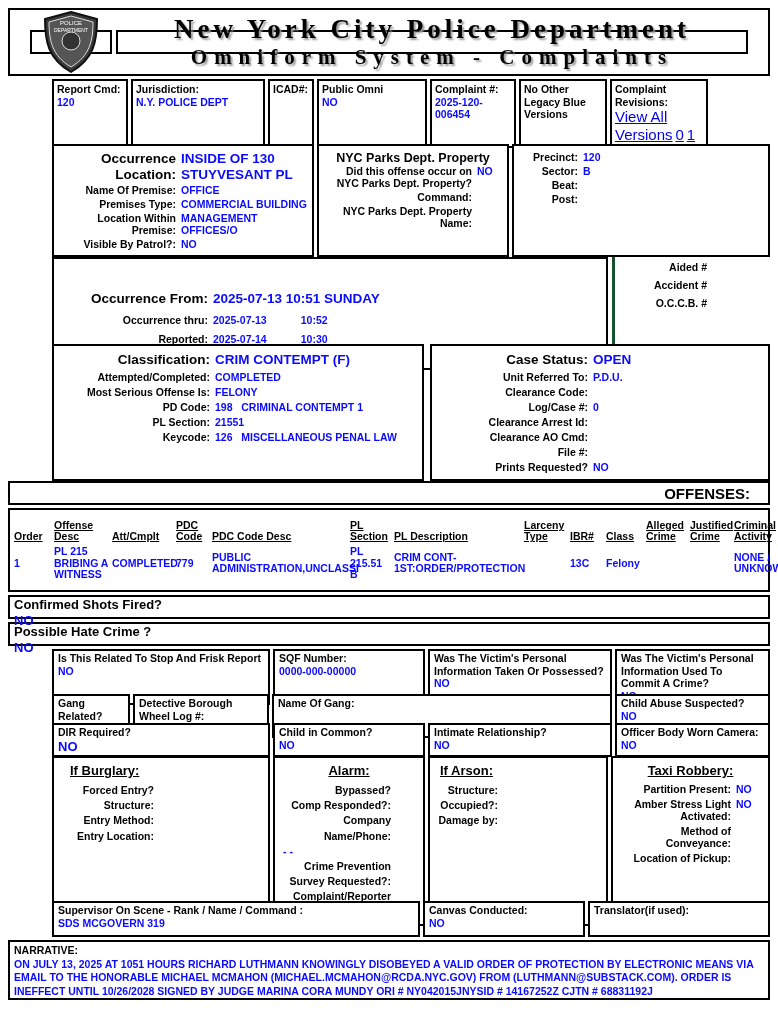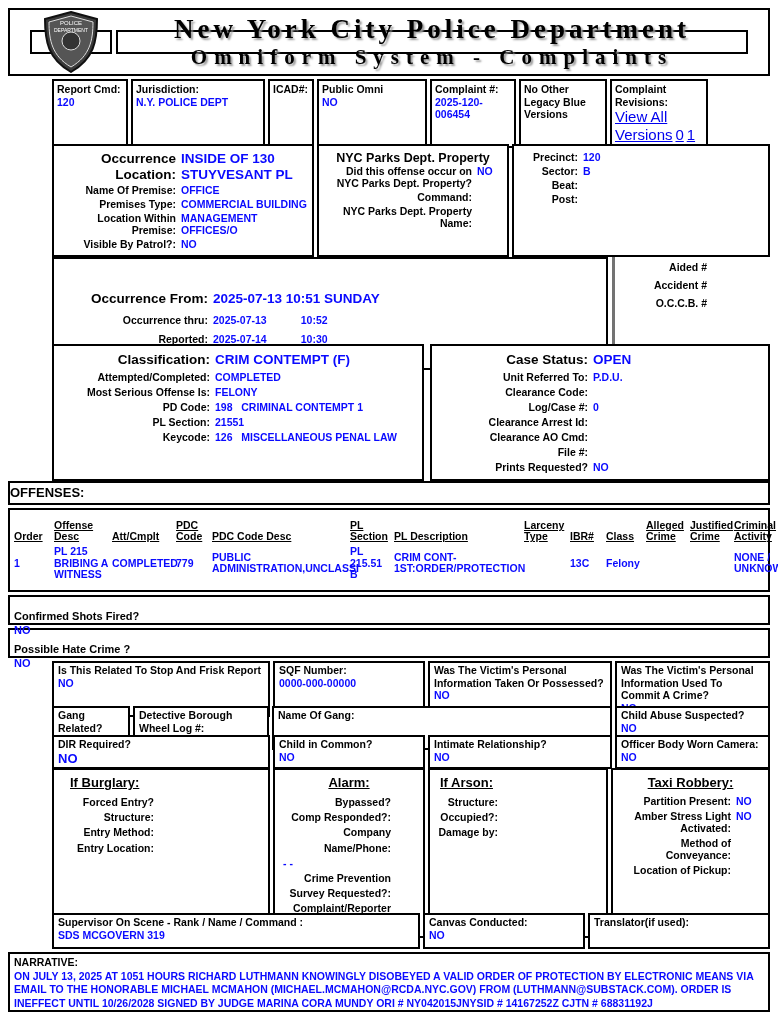--- a/index.html
+++ b/index.html
@@ -36,38 +36,38 @@
   .big{font-size:13.5px;}
 
   .r2{grid-template-columns:262px 192px 1fr;height:110px;}
   .r2 .bx{padding:5px 4px;}
   .parks-title{text-align:center;font-weight:bold;font-size:12.5px;}
   .parks .lv{grid-template-columns:1fr 26px;}
   .prec .lv{grid-template-columns:60px 1fr;}
 
   .r3{grid-template-columns:556px 1fr;gap:4px;height:84px;}
   .r3 .bx{padding:4px;}
-  .aided{border:none;border-left:3px solid #737373;padding:4px 0 0 0;}
+  .aided{border:none;border-left:3px solid #14532d;padding:4px 0 0 0;}
   .aided .l{display:block;width:92px;text-align:right;font-size:10.5px;margin-bottom:6px;}
   .times .lv{grid-template-columns:150px 1fr;row-gap:7px;margin-top:28px;}
   .times .tgap{display:inline-block;width:34px;}
 
   .r4{grid-template-columns:372px 1fr;gap:6px;height:134px;}
   .r4 .bx{padding:6px 4px;}
   .r4 .lv{grid-template-columns:152px 1fr;row-gap:3px;}
 
-  .band{padding:2px 0;font-weight:bold;font-size:13px;height:24px;}
+  .band{padding:2px 18px;font-weight:bold;font-size:15px;height:24px;text-align:right;}
 
   .off-tbl{height:84px;padding:3px 4px;font-size:10.5px;}
   .ogrid{display:grid;grid-template-columns:38px 56px 62px 34px 136px 42px 128px 44px 34px 38px 42px 42px 1fr;column-gap:2px;}
   .ohead{align-items:end;min-height:30px;}
   .ohead .l{text-decoration:underline;line-height:1.1;}
   .orow{margin-top:3px;align-items:center;line-height:1.1;}
 
-  .qrow{height:30px;padding:13px 4px;font-size:11px;}
+  .qrow{height:24px;padding:0 4px;font-size:13px;}
   .qrow .l,.qrow .v{display:block;line-height:1.25;}
 
   .r-sqf{grid-template-columns:218px 152px 184px 1fr;height:42px;}
   .r-gang{grid-template-columns:78px 136px 340px 1fr;height:26px;}
   .r-dir{grid-template-columns:218px 152px 184px 1fr;height:30px;}
   .qcell{padding:1px 4px;font-size:10.5px;line-height:1.2;}
   .qcell .l,.qcell .v{display:block;}
   .dirbig .v{font-size:13px;}
 
   .r-burg{grid-template-columns:218px 152px 180px 1fr;height:142px;}

